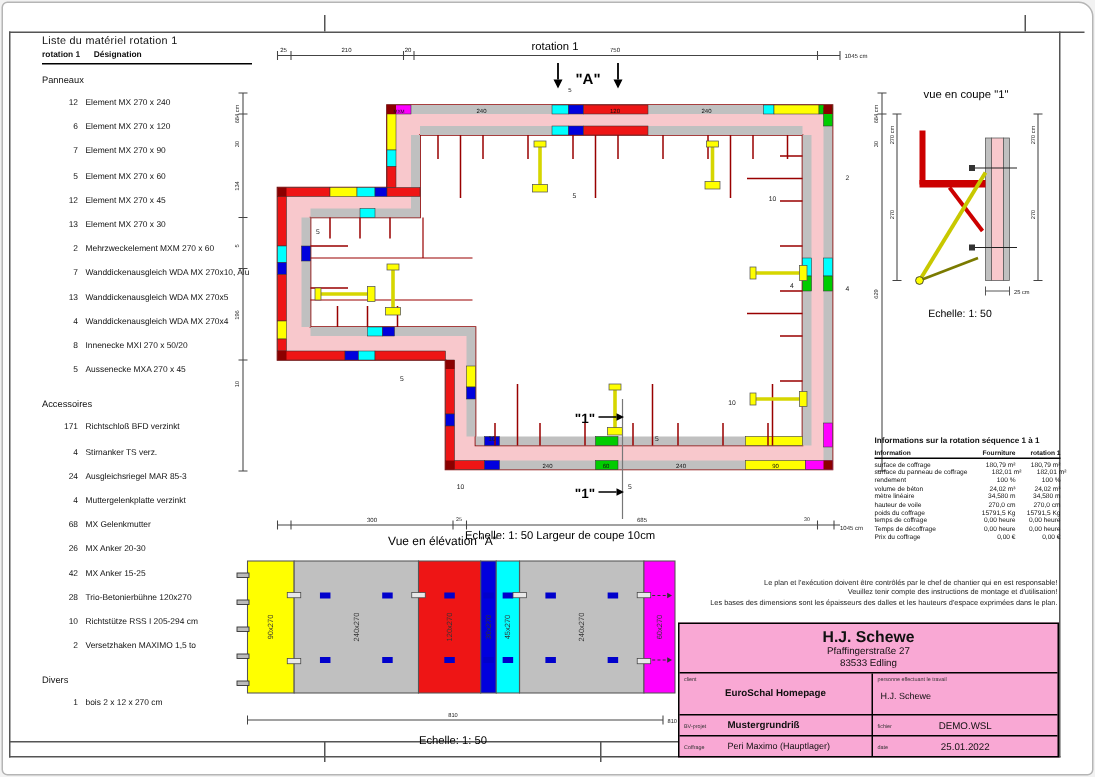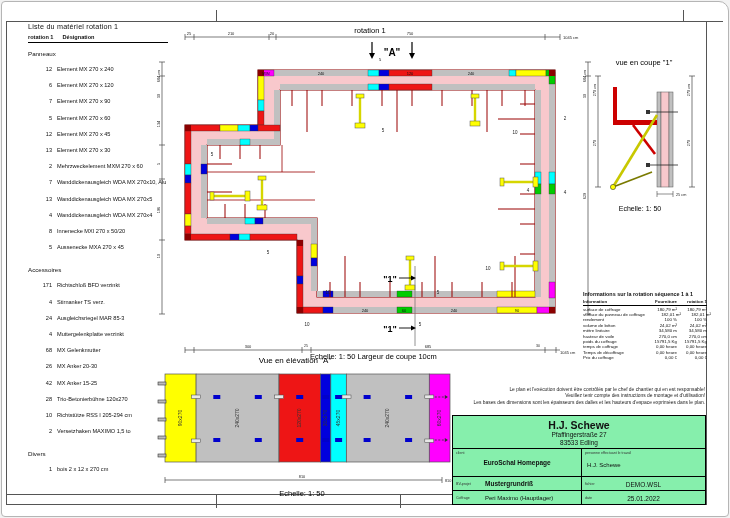--- a/index.html
+++ b/index.html
@@ -21,21 +21,21 @@
   .info-table{position:absolute;left:583px;top:291px;width:124px;}
   .it-title{font-size:5.4px;font-weight:bold;white-space:nowrap;margin-bottom:1.5px;}
   .it-head{display:flex;font-size:4.4px;font-weight:bold;border-bottom:.8px solid #000;padding-bottom:1px;margin-bottom:1px;}
   .it-row{display:flex;font-size:4.4px;line-height:5.4px;white-space:nowrap;}
   .it-c0{flex:1;text-align:left;}
   .it-c1{width:36px;text-align:right;flex:none;}
   .it-c2{width:30px;text-align:right;flex:none;}
   
   .disclaimer{position:absolute;right:25px;top:387px;width:300px;text-align:right;font-size:4.9px;line-height:6.4px;color:#222;}
   
-  .tblock{position:absolute;left:452px;top:415px;width:254px;height:90px;border:1px solid #000;box-sizing:border-box;background:#86efac;}
+  .tblock{position:absolute;left:452px;top:415px;width:254px;height:90px;border:1px solid #000;box-sizing:border-box;background:#f9a8d4;}
   .tb-head{height:33px;border-bottom:1px solid #000;text-align:center;box-sizing:border-box;padding-top:3px;}
   .tb-company{font-size:10.5px;font-weight:bold;}
   .tb-addr{font-size:6.5px;line-height:7.5px;}
   .tb-grid{position:relative;height:55px;}
   .tb-cell{position:absolute;box-sizing:border-box;}
   .tb-lab{font-size:3.6px;color:#333;position:absolute;left:3px;top:2px;white-space:nowrap;}
   .tb-lab.mid{top:50%;transform:translateY(-50%);}
   .cl{border-right:1px solid #000;}
   .bt{border-top:1px solid #000;}
   .tb-val-c{position:absolute;left:0;right:0;text-align:center;font-size:6.5px;}

